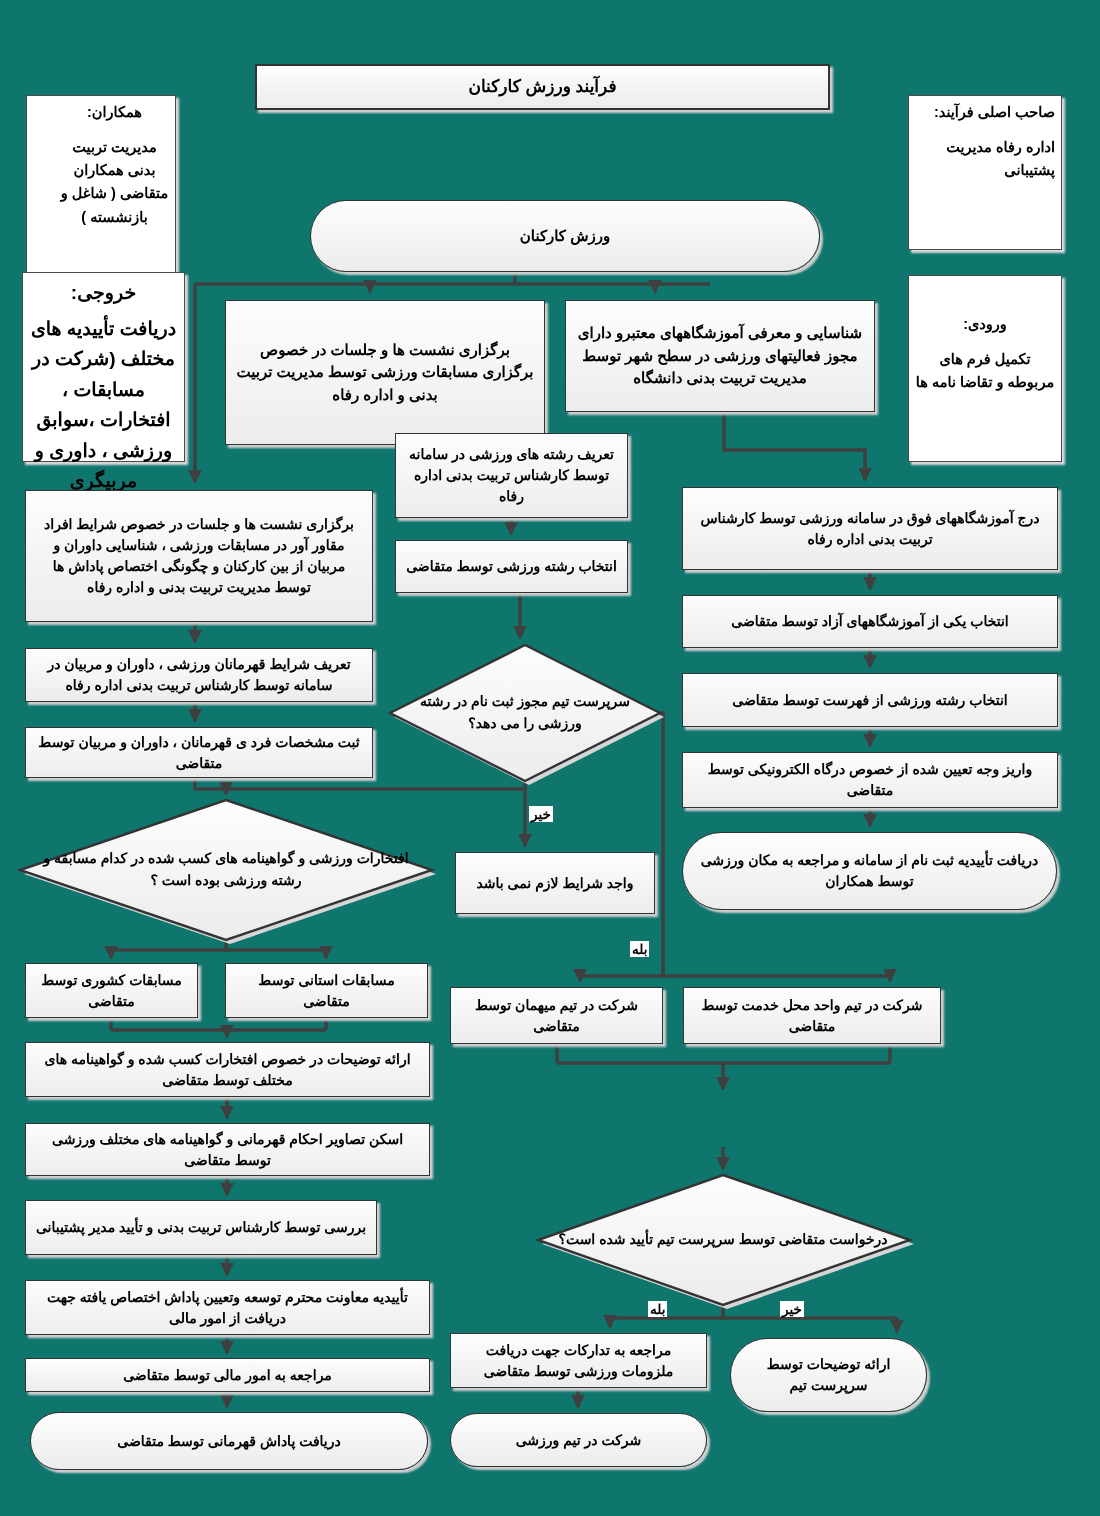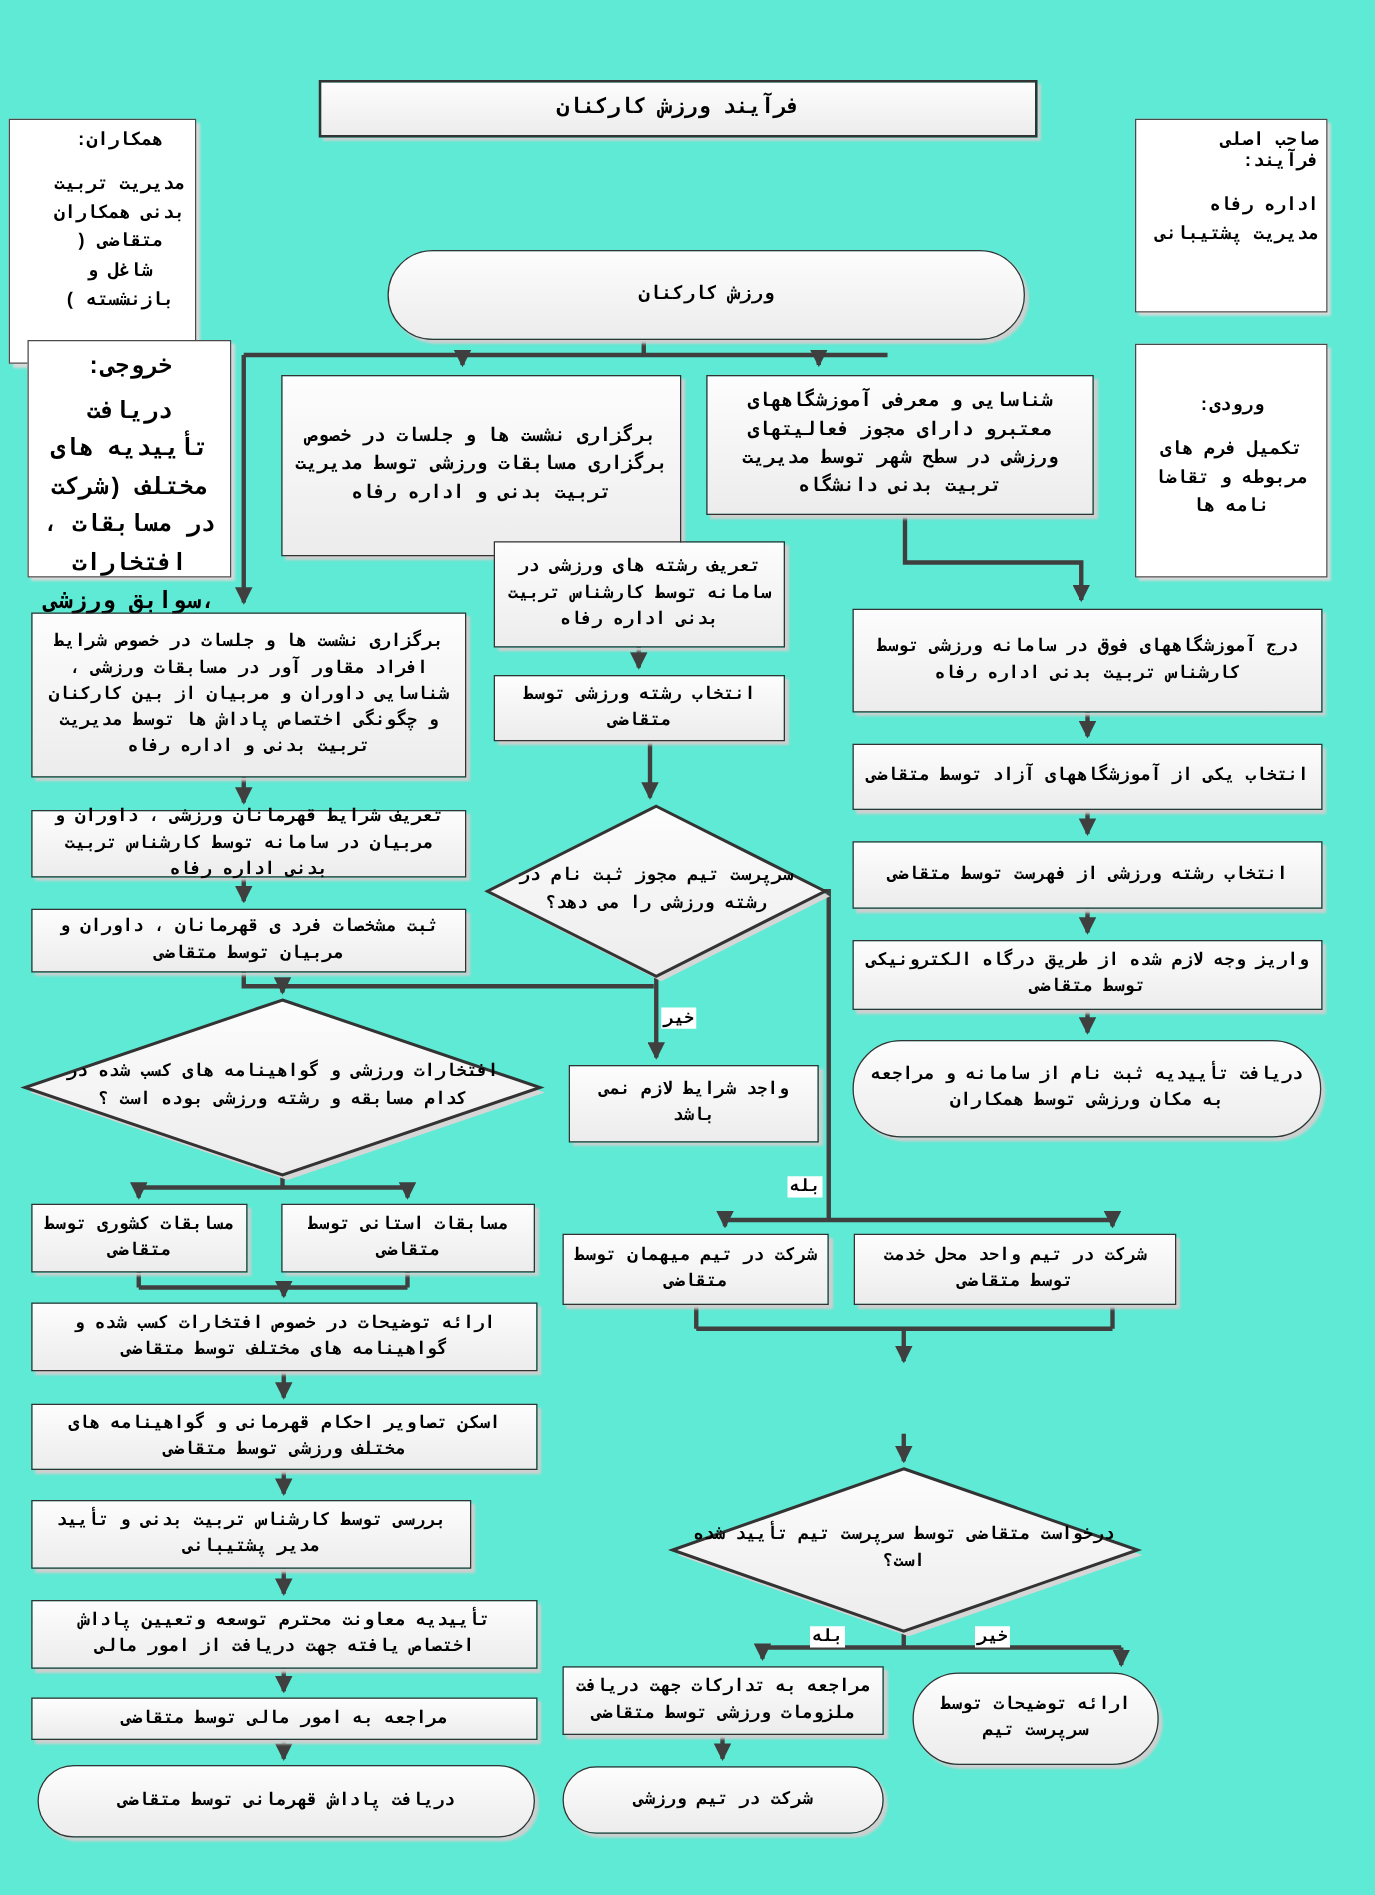--- a/index.html
+++ b/index.html
@@ -1,18 +1,18 @@
 <!DOCTYPE html>
 <html><head>
 <meta charset="utf-8">
 <style>
   html,body{margin:0;padding:0;background:#fff;}
   #canvas{
-    position:relative;width:1100px;height:1516px;background:#5eead4;overflow:hidden;
-    font-family:Liberation Mono, monospace;
+    position:relative;width:1100px;height:1516px;background:#0f766e;overflow:hidden;
+    font-family:Liberation Sans, sans-serif;
   }
   svg.flow{position:absolute;left:0;top:0;z-index:0;}
   .node{
     position:absolute;box-sizing:border-box;z-index:2;
     display:flex;align-items:center;justify-content:center;
     text-align:center;direction:rtl;font-weight:bold;color:#000;
     background:linear-gradient(180deg,#fdfdfd 0%,#ececec 100%);
     border:1.6px solid #333;box-shadow:3px 3px 2px #cfcfcf;
     padding:3px 8px;font-size:14px;line-height:1.5;
   }
@@ -106,21 +106,21 @@
 
     <g fill="url(#nodeGrad)" stroke="#333" stroke-width="2.4">
       <polygon points="525,645 660,713 525,781 390,713"></polygon>
       <polygon points="226,800 432,870 226,940 20,870"></polygon>
       <polygon points="723,1175 910,1240 723,1305 538,1240"></polygon>
     </g>
   </svg>
 
   <div class="node title-box" style="left:255px;top:64px;width:575px;height:46px;">فرآیند ورزش کارکنان</div>
 
-  <div class="panel" style="left:7px;top:95px;width:150px;height:196px;padding-left:33px;">
+  <div class="panel" style="left:26px;top:95px;width:150px;height:196px;padding-left:33px;">
     <div class="panel-heading">همکاران:</div>
     <div class="panel-body">مدیریت تربیت بدنی همکاران متقاضی ( شاغل و بازنشسته )</div>
   </div>
 
   <div class="panel" style="left:22px;top:272px;width:163px;height:190px;font-size:19px;">
     <div class="panel-heading" style="margin-bottom:10px;">خروجی:</div>
     <div class="panel-body">دریافت تأییدیه های مختلف (شرکت در مسابقات ، افتخارات ،سوابق ورزشی ، داوری و مربیگری</div>
   </div>
 
   <div class="panel" style="left:908px;top:95px;width:154px;height:155px;">
@@ -139,21 +139,21 @@
   <div class="node" style="left:565px;top:300px;width:310px;height:112px;font-size:15px;">شناسایی و معرفی آموزشگاههای معتبرو دارای مجوز فعالیتهای ورزشی در سطح شهر توسط مدیریت تربیت بدنی دانشگاه</div>
 
   <div class="node" style="left:395px;top:433px;width:233px;height:85px;">تعریف رشته های ورزشی در سامانه توسط کارشناس تربیت بدنی اداره رفاه</div>
   <div class="node" style="left:395px;top:540px;width:233px;height:53px;">انتخاب رشته ورزشی توسط متقاضی</div>
   <div class="dtext" style="left:405px;top:668px;width:240px;height:90px;">سرپرست تیم مجوز ثبت نام در رشته ورزشی را می دهد؟</div>
   <div class="node" style="left:455px;top:852px;width:200px;height:62px;">واجد شرایط لازم نمی باشد</div>
 
   <div class="node" style="left:682px;top:487px;width:376px;height:83px;">درج آموزشگاههای فوق در سامانه ورزشی توسط کارشناس تربیت بدنی اداره رفاه</div>
   <div class="node" style="left:682px;top:595px;width:376px;height:53px;">انتخاب یکی از آموزشگاههای آزاد توسط متقاضی</div>
   <div class="node" style="left:682px;top:673px;width:376px;height:54px;">انتخاب رشته ورزشی از فهرست توسط متقاضی</div>
-  <div class="node" style="left:682px;top:752px;width:376px;height:56px;">واریز وجه لازم شده از طریق درگاه الکترونیکی توسط متقاضی</div>
+  <div class="node" style="left:682px;top:752px;width:376px;height:56px;">واریز وجه تعیین شده از خصوص درگاه الکترونیکی توسط متقاضی</div>
   <div class="node stadium" style="left:682px;top:832px;width:375px;height:78px;">دریافت تأییدیه ثبت نام از سامانه و مراجعه به مکان ورزشی توسط همکاران</div>
 
   <div class="node" style="left:25px;top:490px;width:348px;height:132px;">برگزاری نشست ها و جلسات در خصوص شرایط افراد مقاور آور در مسابقات ورزشی ، شناسایی داوران و مربیان از بین کارکنان و چگونگی اختصاص پاداش ها توسط مدیریت تربیت بدنی و اداره رفاه</div>
   <div class="node" style="left:25px;top:648px;width:348px;height:54px;">تعریف شرایط قهرمانان ورزشی ، داوران و مربیان در سامانه توسط کارشناس تربیت بدنی اداره رفاه</div>
   <div class="node" style="left:25px;top:727px;width:348px;height:51px;">ثبت مشخصات فرد ی قهرمانان ، داوران و مربیان توسط متقاضی</div>
   <div class="dtext" style="left:36px;top:825px;width:380px;height:90px;">افتخارات ورزشی و گواهینامه های کسب شده در کدام مسابقه و رشته ورزشی بوده است ؟</div>
   <div class="node" style="left:25px;top:963px;width:173px;height:55px;">مسابقات کشوری توسط متقاضی</div>
   <div class="node" style="left:225px;top:963px;width:203px;height:55px;">مسابقات استانی توسط متقاضی</div>
   <div class="node" style="left:25px;top:1042px;width:405px;height:55px;">ارائه توضیحات در خصوص افتخارات کسب شده و گواهینامه های مختلف توسط متقاضی</div>
   <div class="node" style="left:25px;top:1123px;width:405px;height:53px;">اسکن تصاویر احکام قهرمانی و گواهینامه های مختلف ورزشی توسط متقاضی</div>

